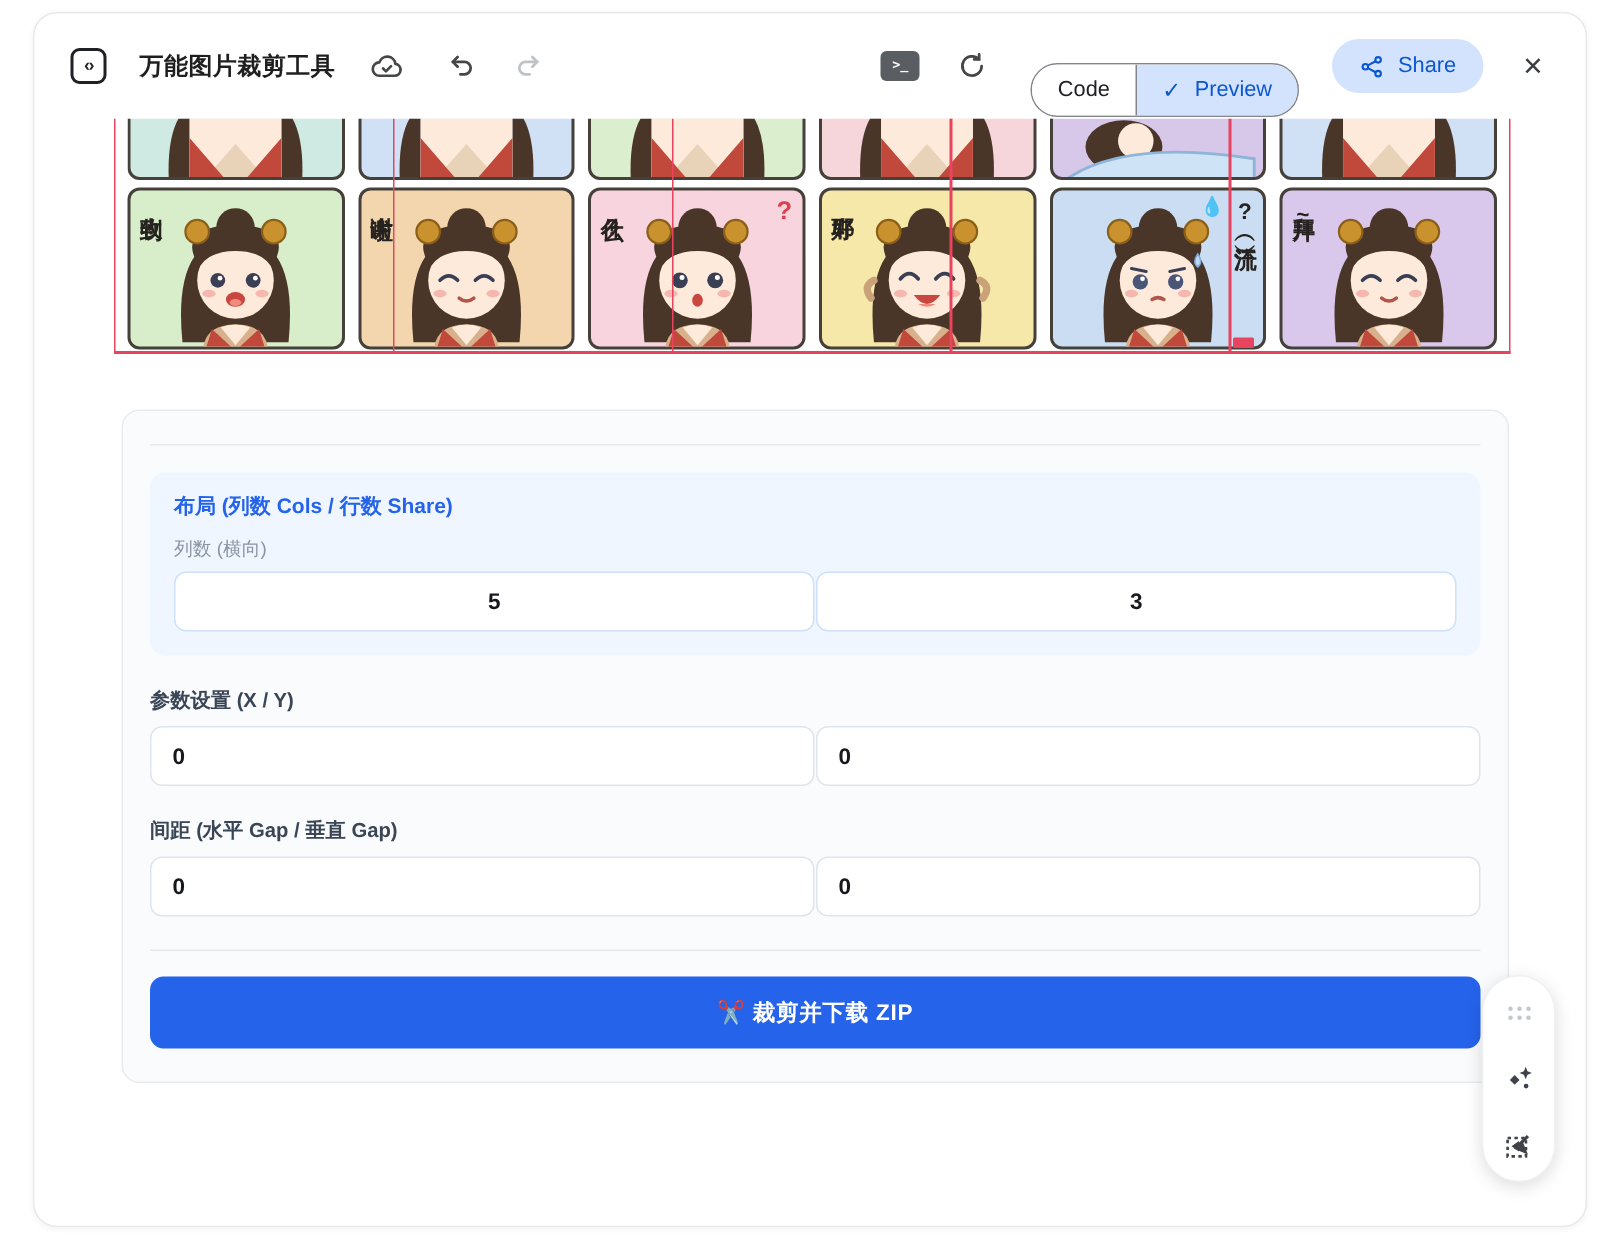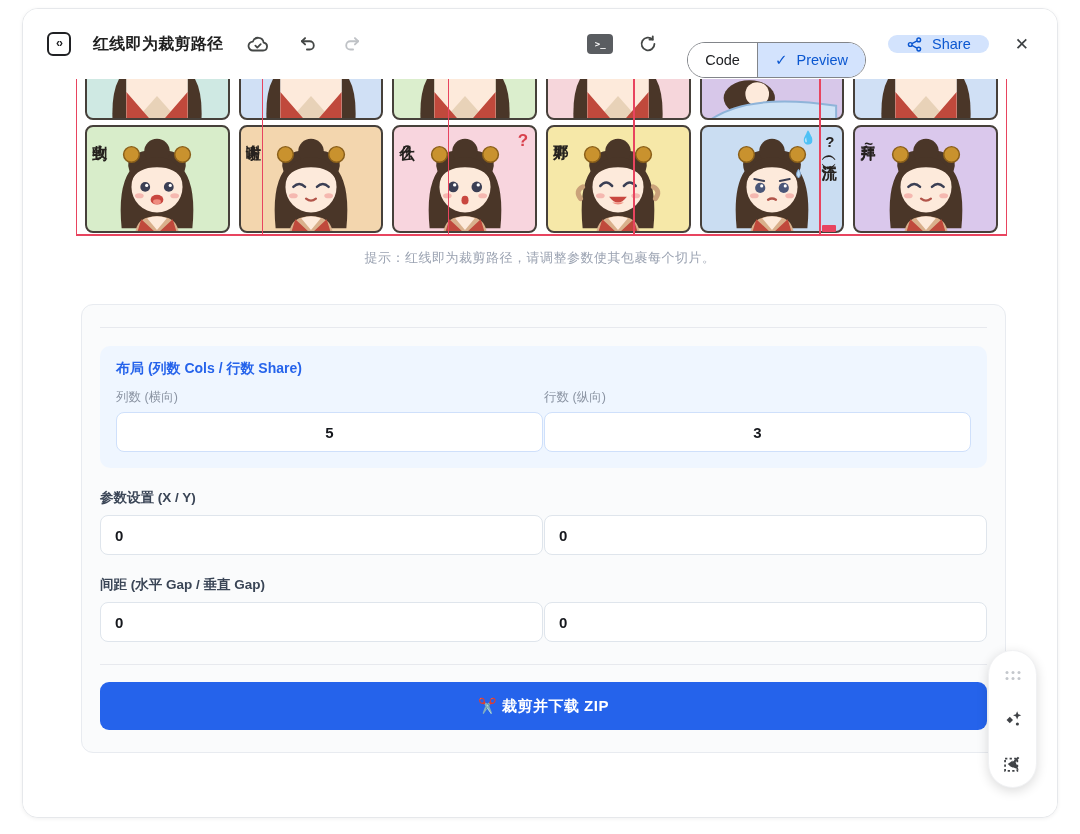--- a/index.html
+++ b/index.html
@@ -19,21 +19,21 @@
   .icon-btn svg{display:block;}
   .codebox{width:24px;height:24px;border:2px solid #202124;border-radius:6px;display:flex;align-items:center;justify-content:center;
     font-size:12px;font-weight:700;color:#202124;letter-spacing:-1px;padding-bottom:2px;}
   .terminal{width:26px;height:20px;background:#5a5d61;border-radius:4px;color:#fff;font-size:9px;font-weight:700;
     display:flex;align-items:center;justify-content:center;letter-spacing:0;font-family:"DejaVu Sans Mono",monospace;}
   .segmented{display:flex;height:36px;border:1px solid #82858a;border-radius:18px;overflow:hidden;margin-left:4px;margin-top:32px;}
   .seg{height:100%;display:flex;align-items:center;padding:0 17px;font-size:14.5px;cursor:pointer;}
   .seg-code{background:#fff;color:#202124;border-right:1px solid #82858a;}
   .seg-preview{background:#d3e3fd;color:#0b57d0;gap:9px;font-weight:500;}
   .seg-check{font-size:15px;font-weight:700;}
-  .share-btn{height:18px;display:flex;align-items:center;gap:9px;background:#d3e3fd;color:#0b57d0;border:none;
+  .share-btn{height:36px;display:flex;align-items:center;gap:9px;background:#d3e3fd;color:#0b57d0;border:none;
     border-radius:18px;padding:0 18px;font-size:14.5px;font-weight:500;cursor:pointer;}
   .close-btn{font-size:17px;color:#3c4043;background:none;border:none;cursor:pointer;padding:2px 4px;}
 
   
   .content{position:relative;height:739px;background:#fff;overflow:hidden;}
 
   
   .sheet-wrap{position:relative;margin:0 50px 0 53px;height:157px;}
   .sheet{position:absolute;inset:0;background:#fff;overflow:hidden;padding:0 9px;}
   .row-partial{display:flex;gap:9px;height:42px;overflow:hidden;}
@@ -85,21 +85,21 @@
   .pill-icon{width:22px;height:22px;display:flex;align-items:center;justify-content:center;cursor:pointer;}
 </style>
 </head>
 <body>
 
 <div class="window">
 
   <div class="header">
     <div class="hdr-left">
       <span class="codebox">‹›</span>
-      <span class="app-title">红线即为裁剪路径</span>
+      <span class="app-title">万能图片裁剪工具</span>
       <button class="icon-btn" title="">
         <svg width="24" height="24" viewBox="0 0 24 24" fill="none" stroke="#444746" stroke-width="1.8" stroke-linecap="round" stroke-linejoin="round">
           <path d="M7 18.5h10a4 4 0 0 0 .6-7.96A5.5 5.5 0 0 0 6.9 9.6 3.8 3.8 0 0 0 7 18.5z"></path>
           <path d="M9.4 13.7l1.9 1.9 3.4-3.5"></path>
         </svg>
       </button>
       <button class="icon-btn">
         <svg width="22" height="22" viewBox="0 0 24 24" fill="none" stroke="#444746" stroke-width="2" stroke-linecap="round" stroke-linejoin="round">
           <path d="M7.5 9H16a4.5 4.5 0 0 1 0 9h-3"></path>
             <path d="M11 5.5 7.5 9l3.5 3.5"></path>
@@ -334,30 +334,28 @@
       </div>
       <div class="crop-overlay">
           <div class="crop-vline" style="left: calc(20% - 1px);"></div>
           <div class="crop-vline" style="left: calc(40% - 1px);"></div>
           <div class="crop-vline" style="left: calc(60% - 1px);"></div>
           <div class="crop-vline" style="left: calc(80% - 1px);"></div>
           <div class="crop-badge" style="left: calc(80% + 2px);"></div>
         </div>
     </div>
 
-    <div class="hint">提示：红线即为裁剪路径，请调整参数使其包裹每个切片。</div>
 
     <div class="panel">
       <hr class="hr">
 
       <div class="layout-box">
         <div class="layout-title">布局 (列数 Cols / 行数 Share)</div>
         <div class="grid2">
           <div class="sub-label">列数 (横向)</div>
-          <div class="sub-label">行数 (纵向)</div>
         </div>
         <div class="grid2">
           <input class="num-input" type="text" value="5" style="">
           <input class="num-input" type="text" value="3" style="">
         </div>
       </div>
 
       <div class="section">
         <div class="section-label">参数设置 (X / Y)</div>
         <div class="grid2">

